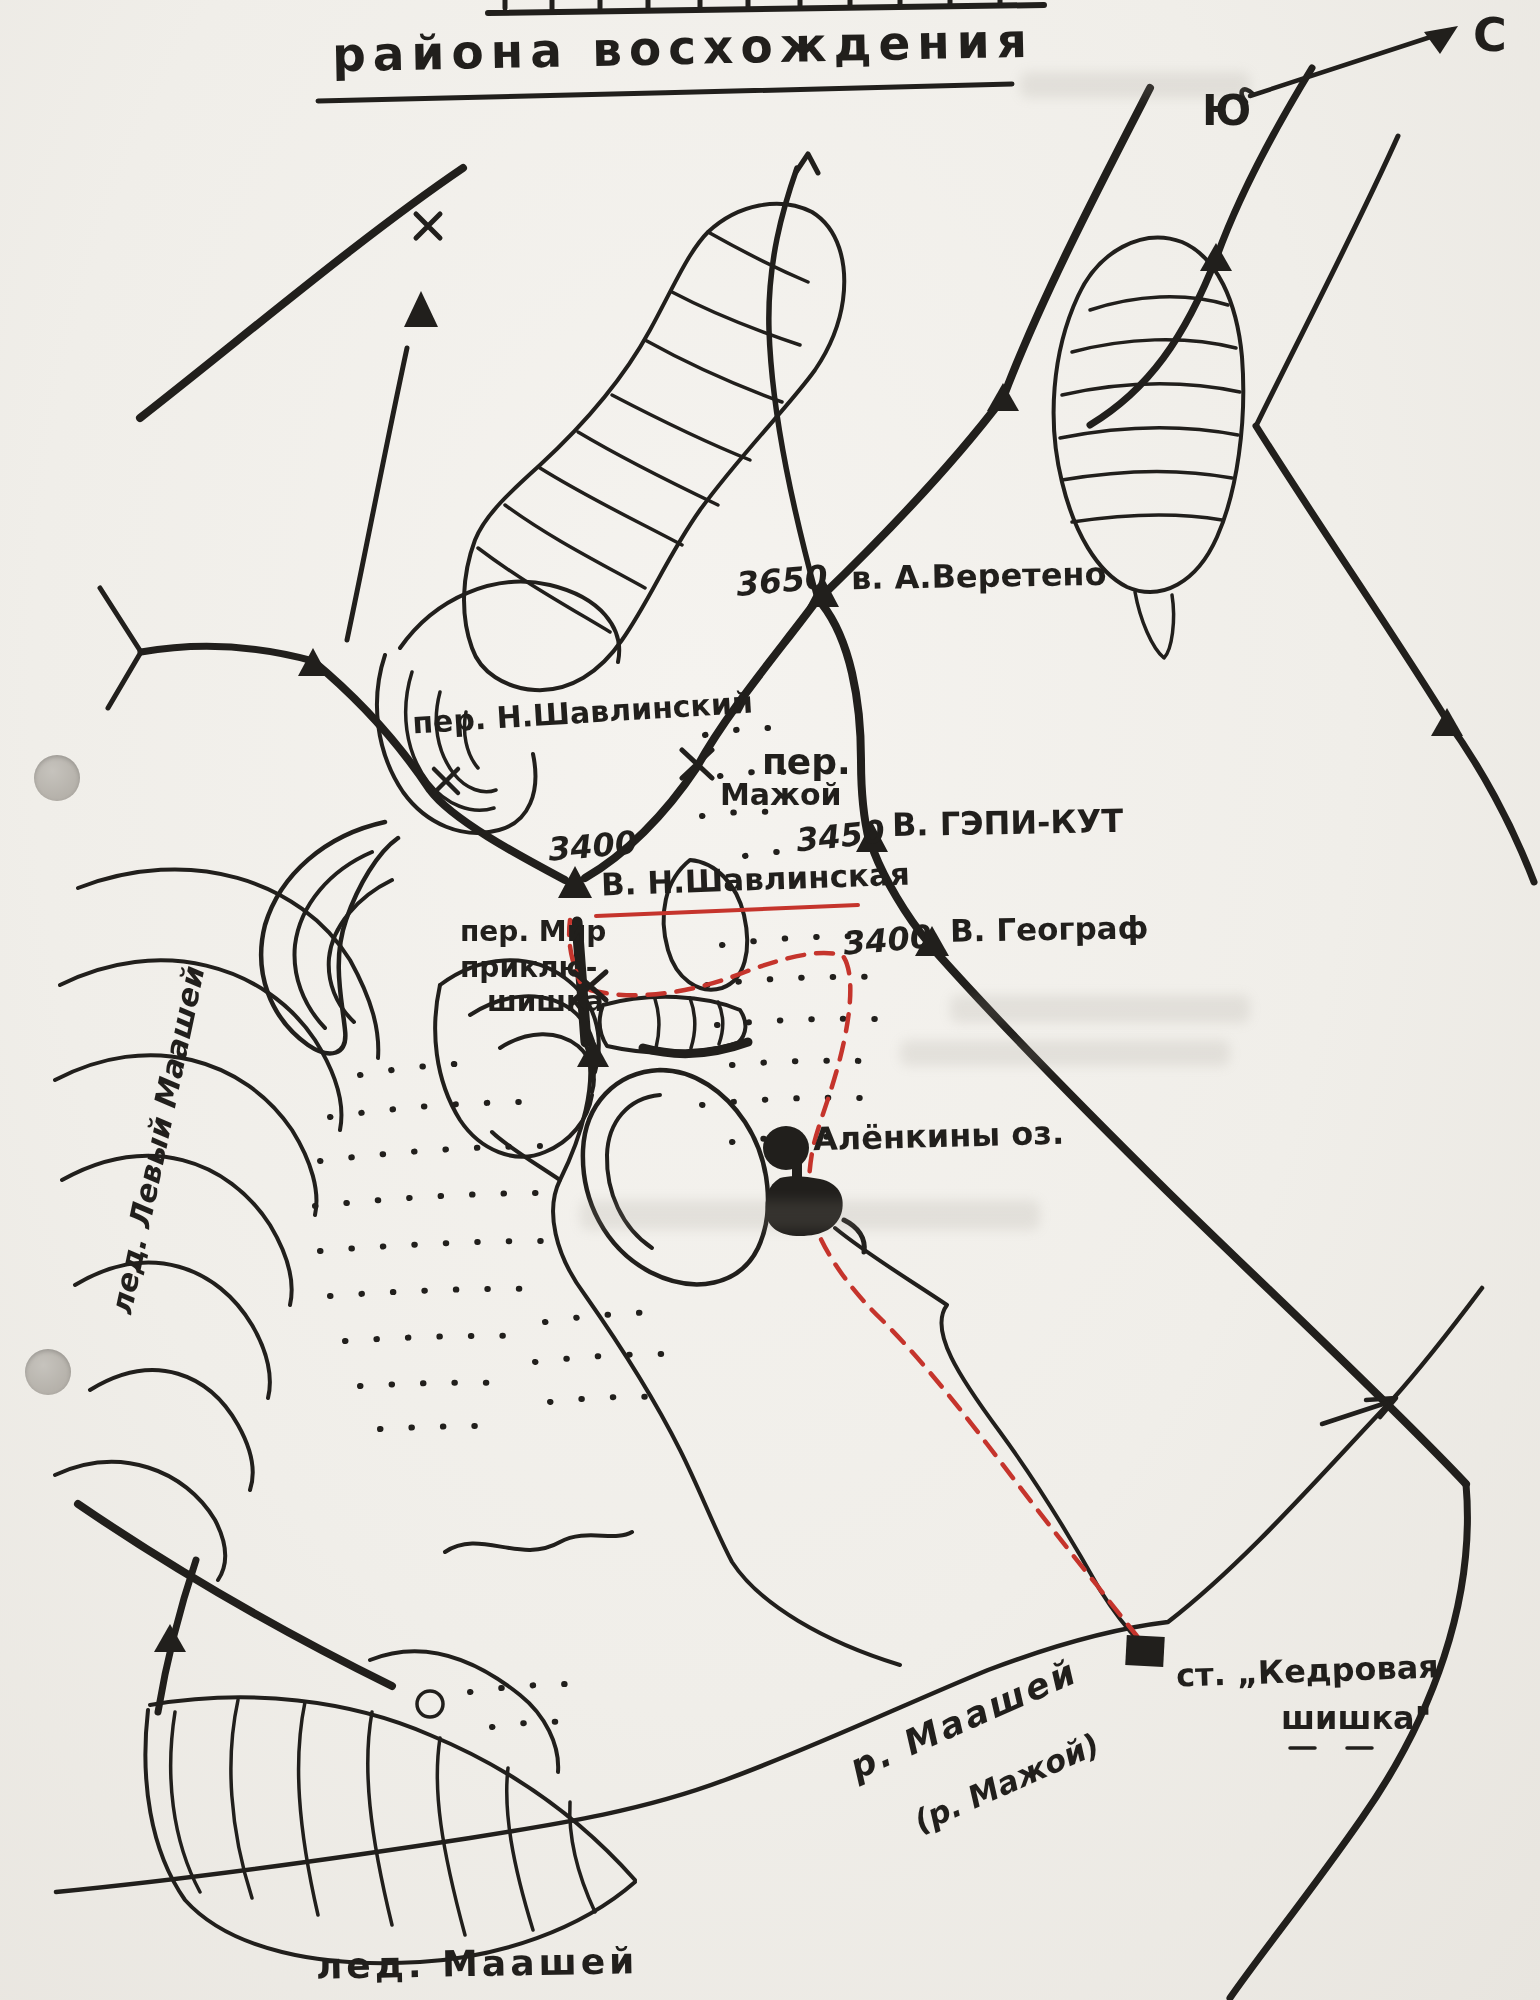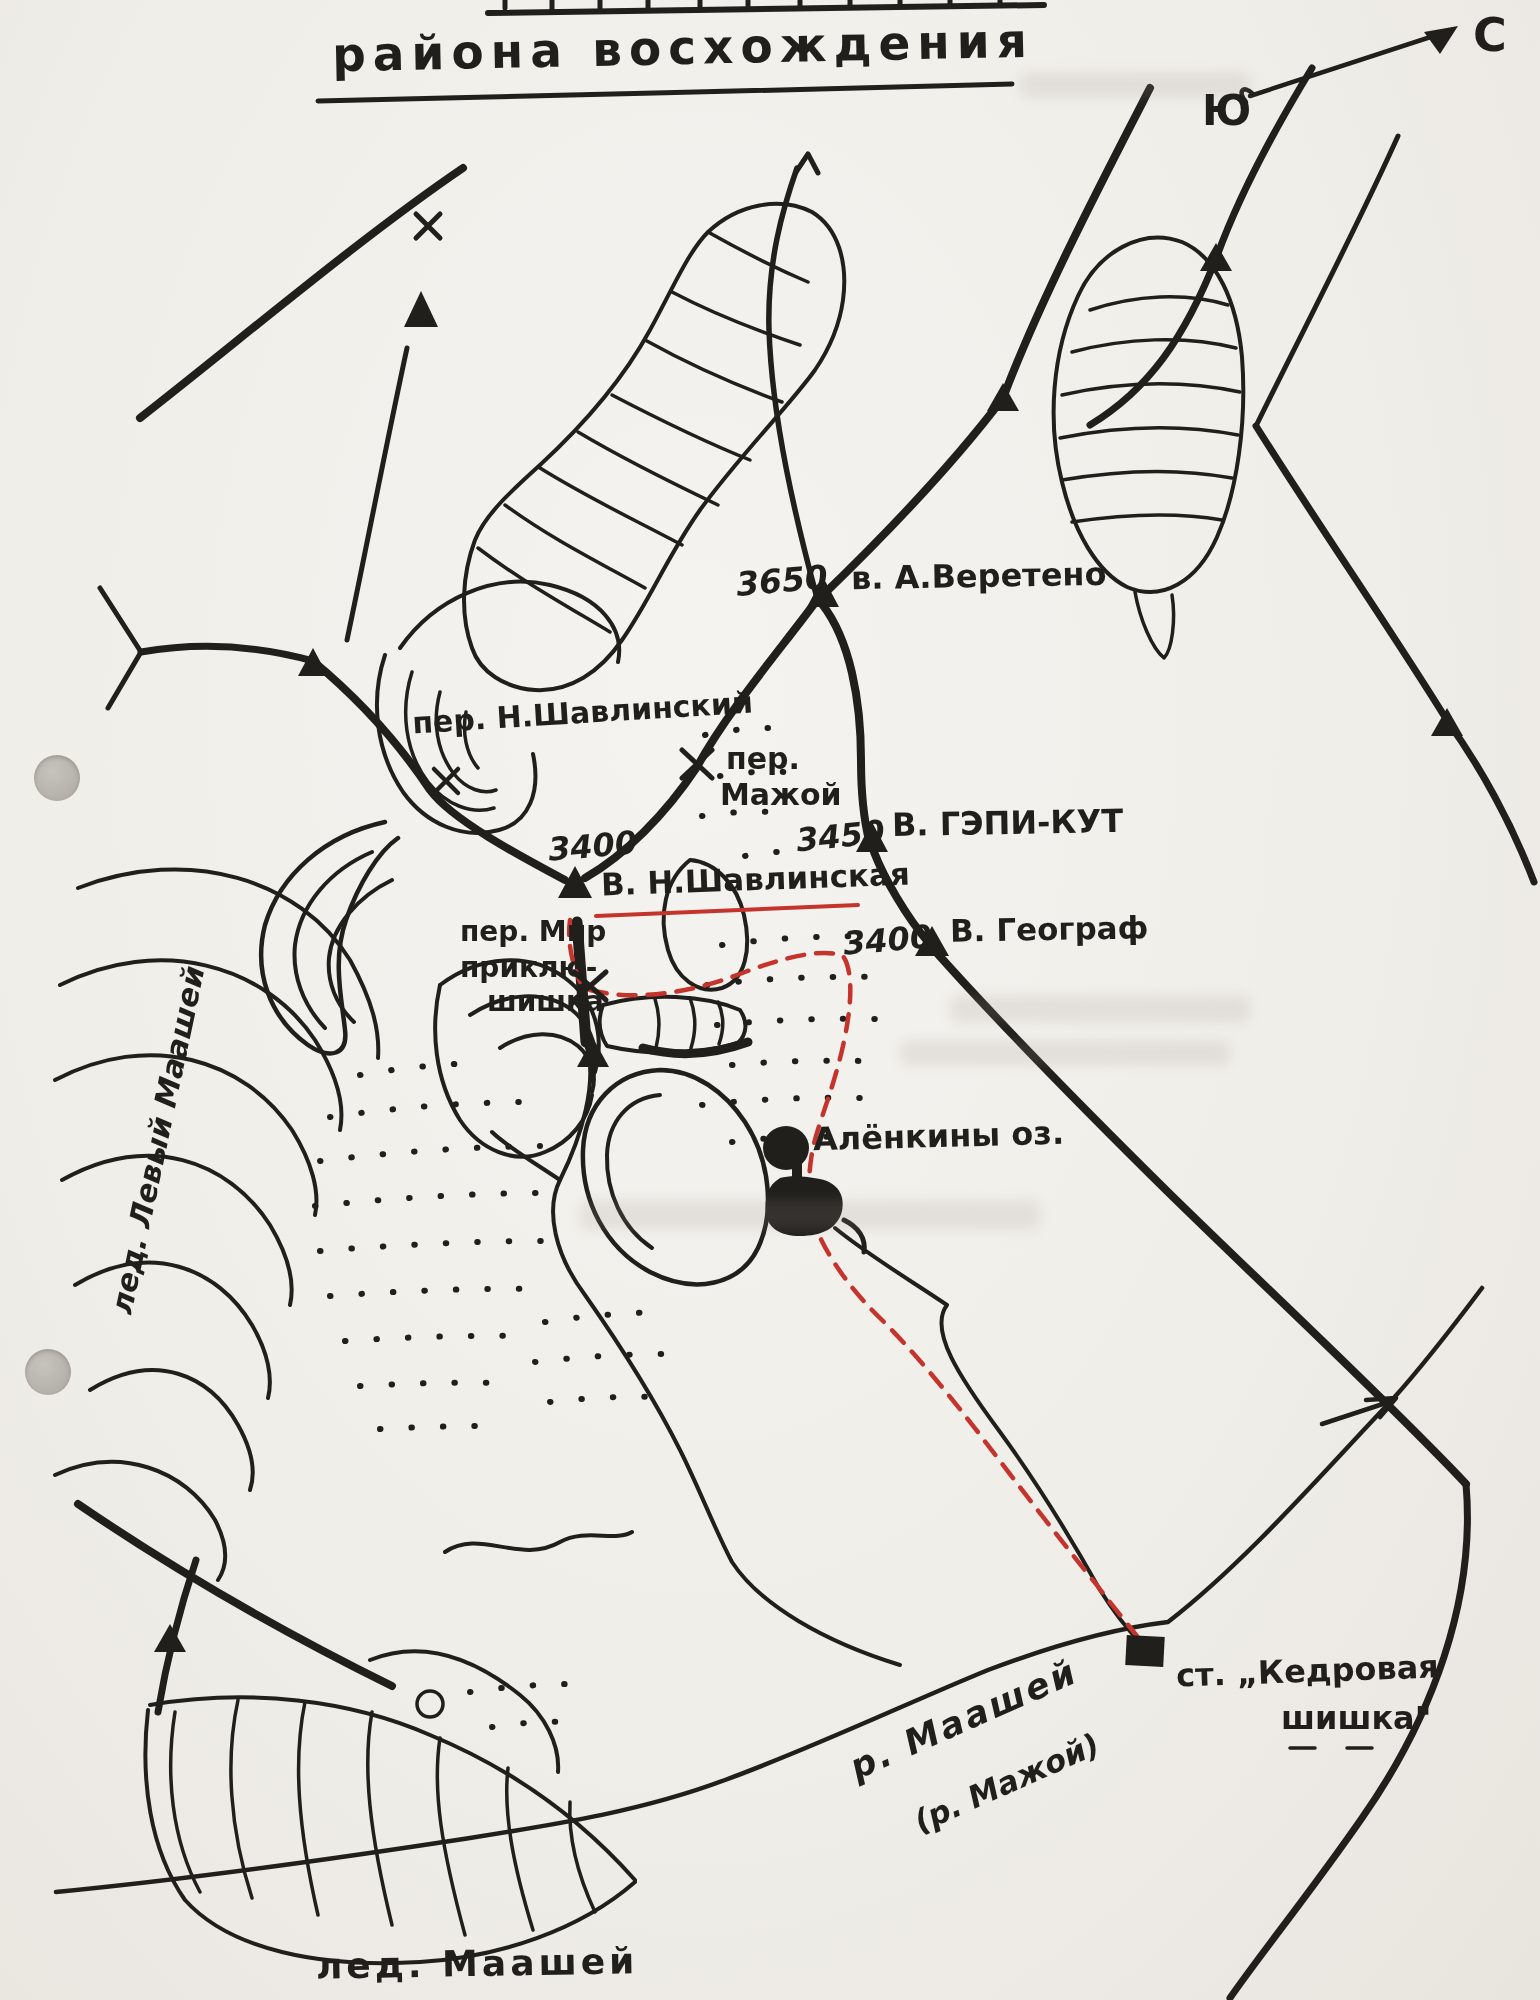--- a/index.html
+++ b/index.html
@@ -221,21 +221,21 @@
   <div class="lbl" style="left:332px;top:24px;font-size:47px;letter-spacing:7px;transform:rotate(-1.2deg);">района восхождения</div>
 
   <div class="lbl" style="left:1202px;top:90px;font-size:42px;">Ю</div>
   <div class="lbl" style="left:1473px;top:12px;font-size:46px;">С</div>
 
   <div class="lbl it" style="left:736px;top:564px;font-size:33px;transform:rotate(-5deg);">3650</div>
   <div class="lbl" style="left:851px;top:560px;font-size:32px;transform:rotate(-1deg);">в. А.Веретено</div>
 
   <div class="lbl" style="left:412px;top:698px;font-size:30px;transform:rotate(-3.5deg);">пер. Н.Шавлинский</div>
 
-  <div class="lbl" style="left:726px;top:744px;font-size:30px;">пер.</div>
+  <div class="lbl" style="left:762px;top:744px;font-size:36px;">пер.</div>
   <div class="lbl" style="left:720px;top:780px;font-size:30px;">Мажой</div>
 
   <div class="lbl it" style="left:796px;top:820px;font-size:32px;transform:rotate(-6deg);">3450</div>
   <div class="lbl" style="left:892px;top:807px;font-size:32px;transform:rotate(-1deg);">В. ГЭПИ-КУТ</div>
 
   <div class="lbl it" style="left:548px;top:830px;font-size:32px;transform:rotate(-5deg);">3400</div>
   <div class="lbl" style="left:601px;top:864px;font-size:31px;transform:rotate(-2deg);">В. Н.Шавлинская</div>
 
   <div class="lbl" style="left:460px;top:918px;font-size:28px;">пер. Мир</div>
   <div class="lbl" style="left:460px;top:954px;font-size:28px;">приклю-</div>

